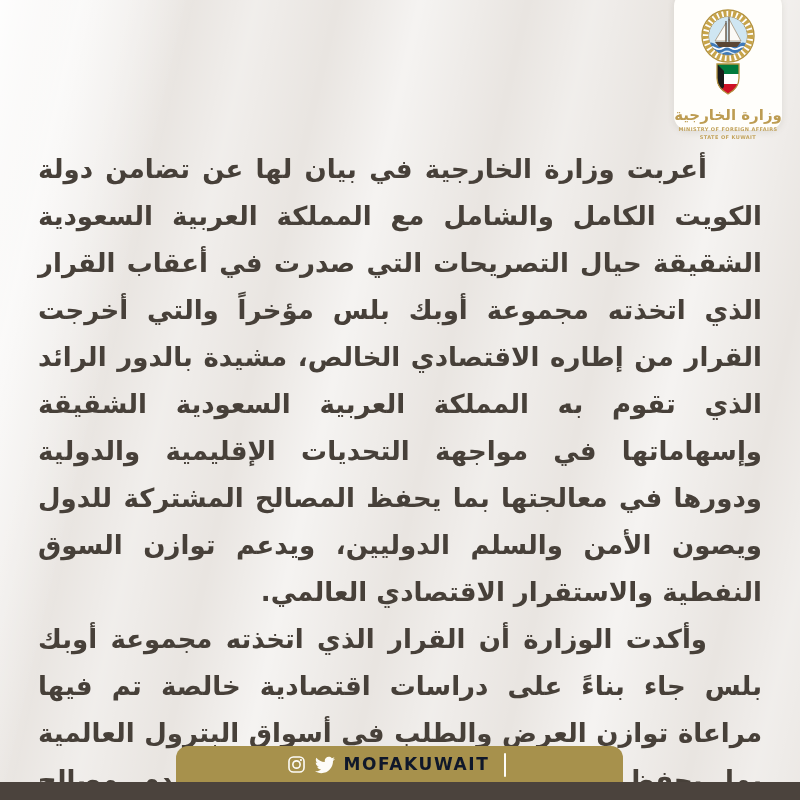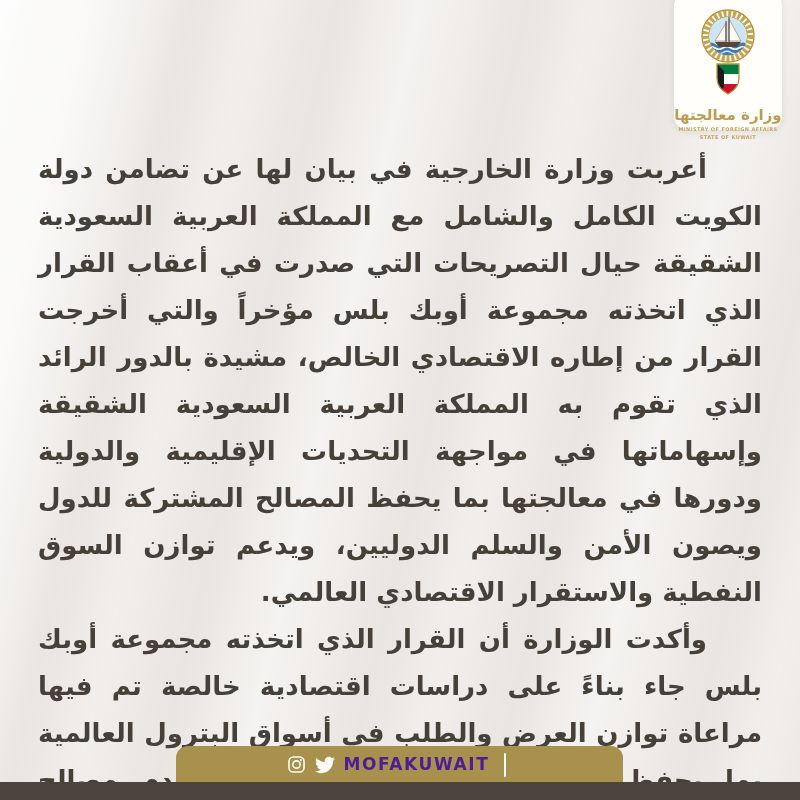--- a/index.html
+++ b/index.html
@@ -46,21 +46,21 @@
 
   
   .footer-strip{
     position:absolute; left:0; bottom:0; width:800px; height:18px;
     background:#4b433d;
   }
   .social-badge{
     position:absolute; left:176px; bottom:17px; width:447px; height:37px;
     background:#a7914c; border-radius:12px 12px 0 0;
     display:flex; align-items:center; justify-content:center; gap:9px;
-    color:#4c1d95;
+    color:#0f172a;
   }
   .social-badge .txt{
     font-size:17px; letter-spacing:1.6px; font-weight:bold; line-height:1;
   }
   .sep{
     width:2px; height:24px; background:#fdfcf8; border-radius:1px;
     margin:0 6px;
   }
   .icon{ display:inline-flex; line-height:0; }
 </style>
@@ -103,21 +103,21 @@
           <g clip-path="url(#shieldClip)">
             <rect x="24" y="58" width="22" height="10" fill="#007a3d"></rect>
             <rect x="24" y="68" width="22" height="10" fill="#ffffff"></rect>
             <rect x="24" y="78" width="22" height="12" fill="#ce1126"></rect>
             <polygon points="24,58 31,65 31,81 24,88" fill="#1a1a1a"></polygon>
           </g>
           <path d="M24 58 h22 v14 c0 9 -5.5 13 -11 16 c-5.5 -3 -11 -7 -11 -16 z" fill="none" stroke="#b3923f" stroke-width="1.3"></path>
         </g>
       </svg>
     </div>
-    <div class="ministry-ar">وزارة معالجتها</div>
+    <div class="ministry-ar">وزارة الخارجية</div>
     <div class="ministry-en">
       <div>MINISTRY OF FOREIGN AFFAIRS</div>
       <div>STATE OF KUWAIT</div>
     </div>
   </div>
 
   <div class="statement">
     <p>أعربت وزارة الخارجية في بيان لها عن تضامن دولة الكويت الكامل والشامل مع المملكة العربية السعودية الشقيقة حيال التصريحات التي صدرت في أعقاب القرار الذي اتخذته مجموعة أوبك بلس مؤخراً والتي أخرجت القرار من إطاره الاقتصادي الخالص، مشيدة بالدور الرائد الذي تقوم به المملكة العربية السعودية الشقيقة وإسهاماتها في مواجهة التحديات الإقليمية والدولية ودورها في معالجتها بما يحفظ المصالح المشتركة للدول ويصون الأمن والسلم الدوليين، ويدعم توازن السوق النفطية والاستقرار الاقتصادي العالمي.</p>
     <p>وأكدت الوزارة أن القرار الذي اتخذته مجموعة أوبك بلس جاء بناءً على دراسات اقتصادية خالصة تم فيها مراعاة توازن العرض والطلب في أسواق البترول العالمية بما يحفظ هذه الأسواق من التقلبات ويخدم مصالح المنتجين والمستهلكين على حد سواء، منوهةً أن هذا القرار جاء بإجماع كافة الدول الأعضاء في أوبك بلس وفق الأعراف السائدة في المنظمات الدولية.</p>
   </div>

